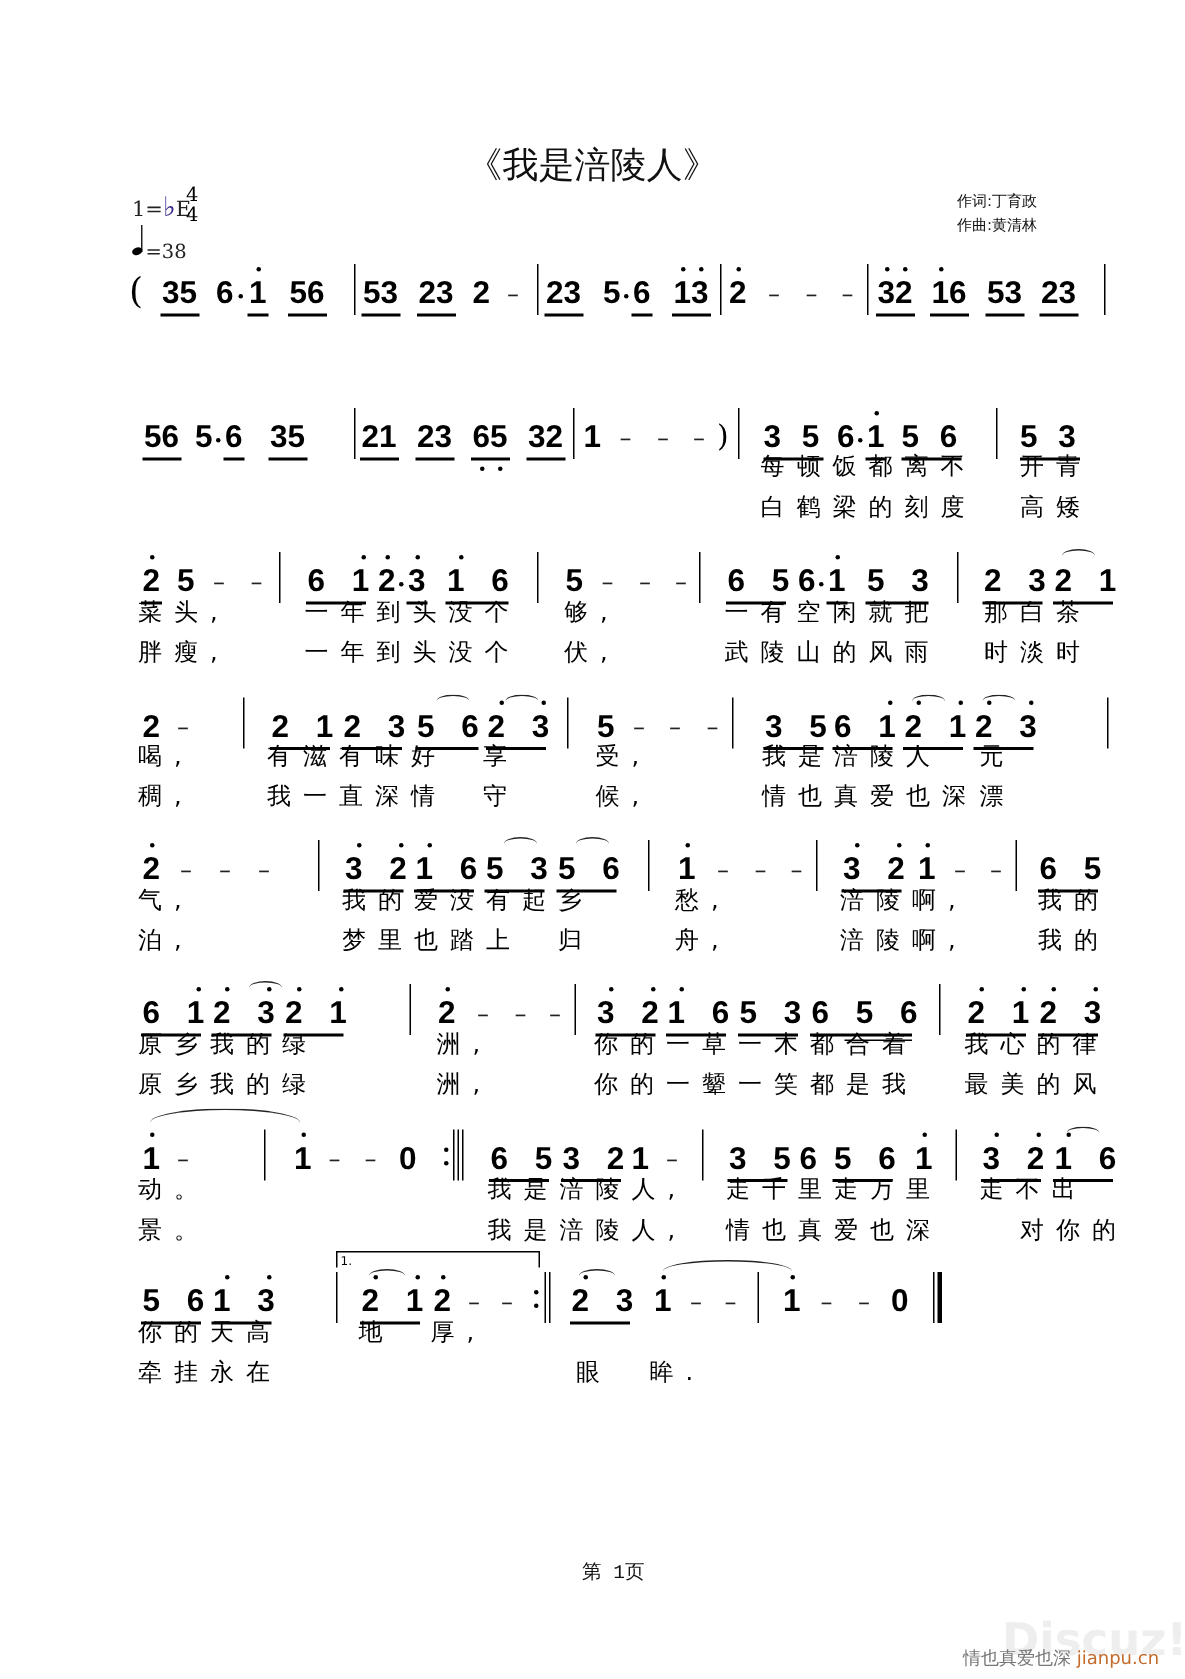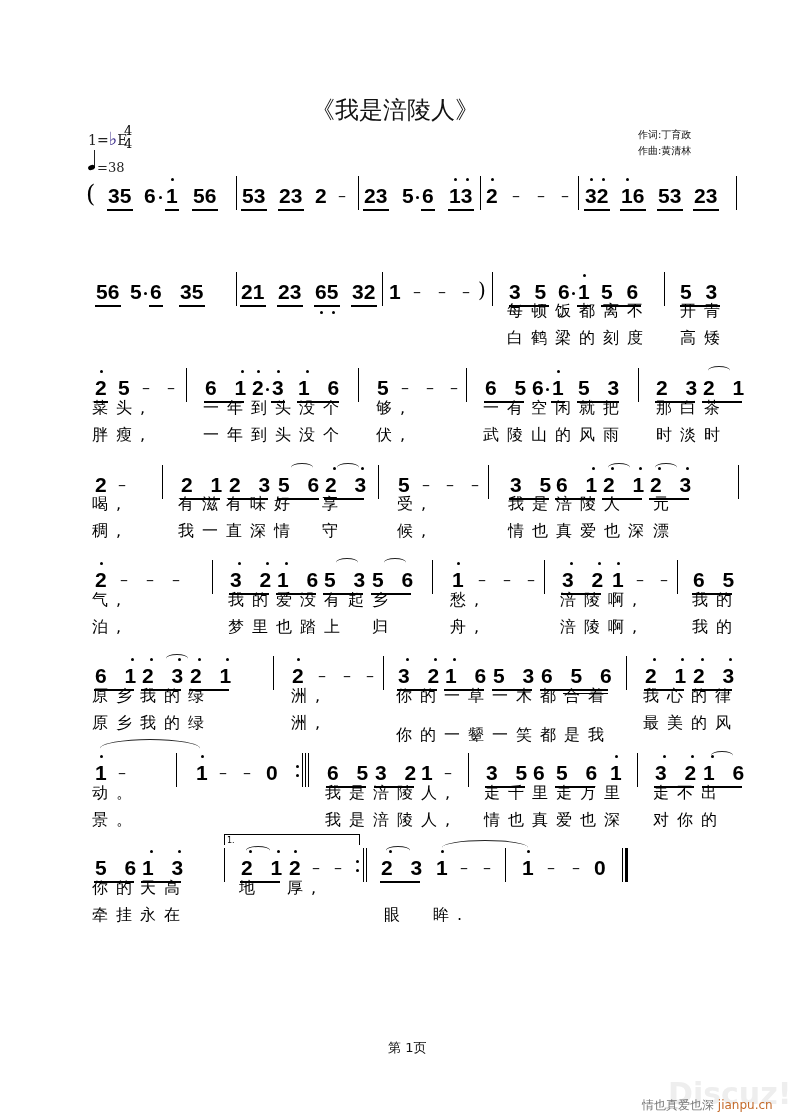--- a/index.html
+++ b/index.html
@@ -327,21 +327,21 @@
   <div class="ul" style="left:644px;top:33px;width:40px;"></div>
   <span class="n" style="left:693px;letter-spacing:6px;"><span class="dot-hi" style="left:20%"></span><span class="dot-hi" style="left:78%"></span><span>2 3</span></span>
   <div class="ul" style="left:692px;top:33px;width:40px;"></div>
 </div>
 <div class="lyr" style="left:92px;top:686px;">原乡我的绿</div>
 <div class="lyr" style="left:291px;top:686px;">洲,</div>
 <div class="lyr" style="left:396px;top:686px;">你的一草一木都合着</div>
 <div class="lyr" style="left:643px;top:686px;">我心的律</div>
 <div class="lyr" style="left:92px;top:713px;">原乡我的绿</div>
 <div class="lyr" style="left:291px;top:713px;">洲,</div>
-<div class="lyr" style="left:396px;top:713px;margin-top:12px;">你的一颦一笑都是我</div>
+<div class="lyr" style="left:396px;top:713px;">你的一颦一笑都是我</div>
 <div class="lyr" style="left:643px;top:713px;">最美的风</div>
 
 <div class="row" style="top:753px;">
   <div class="tie" style="left:100px;top:-14px;width:100px;height:18px;"></div>
   <span class="n" style="left:95px;"><span class="dot-hi"></span><span>1</span></span>
   <span class="dash" style="left:118px;">–</span>
   <div class="bar" style="left:176px;"></div>
 
   <span class="n" style="left:196px;"><span class="dot-hi"></span><span>1</span></span>
   <span class="dash" style="left:219px;">–</span>
@@ -377,21 +377,21 @@
   <span class="n" style="left:703px;letter-spacing:6px;"><span class="dot-hi" style="left:20%"></span><span>1 6</span></span>
   <div class="ul" style="left:702px;top:33px;width:40px;"></div>
 </div>
 <div class="lyr" style="left:92px;top:783px;">动。</div>
 <div class="lyr" style="left:325px;top:783px;">我是涪陵人,</div>
 <div class="lyr" style="left:484px;top:783px;">走千里走万里</div>
 <div class="lyr" style="left:653px;top:783px;">走不出</div>
 <div class="lyr" style="left:92px;top:810px;">景。</div>
 <div class="lyr" style="left:325px;top:810px;">我是涪陵人,</div>
 <div class="lyr" style="left:484px;top:810px;">情也真爱也深</div>
-<div class="lyr" style="left:653px;top:810px;">对你的</div>
+<div class="lyr" style="left:680px;top:810px;">对你的</div>
 
 <div class="volta" style="left:224px;top:834px;width:134px;"></div>
 <div class="volta-label" style="left:227px;top:836px;">1.</div>
 <div class="row" style="top:848px;">
   <span class="n" style="left:95px;letter-spacing:6px;">5 6</span>
   <div class="ul" style="left:94px;top:33px;width:40px;"></div>
   <span class="n" style="left:142px;letter-spacing:6px;"><span class="dot-hi" style="left:20%"></span><span class="dot-hi" style="left:78%"></span><span>1 3</span></span>
   <div class="ul" style="left:141px;top:33px;width:40px;"></div>
   <div class="bar" style="left:224px;"></div>
 
@@ -424,18 +424,18 @@
   <div class="bar" style="left:622px;"></div>
   <div class="bar thick" style="left:625px;"></div>
 </div>
 <div class="lyr" style="left:92px;top:878px;">你的天高</div>
 <div class="lyr" style="left:239px;top:878px;">地</div>
 <div class="lyr" style="left:287px;top:878px;">厚,</div>
 <div class="lyr" style="left:92px;top:905px;">牵挂永在</div>
 <div class="lyr" style="left:384px;top:905px;">眼</div>
 <div class="lyr" style="left:433px;top:905px;">眸.</div>
 
-<div class="abs footer" style="left:388px;top:1039px;">第 1页</div>
+<div class="abs footer" style="left:388px;top:1039px;font-family:Liberation Mono, monospace;">第 1页</div>
 <div class="abs wm-bg" style="left:668px;top:1076px;">Discuz!</div>
 <div class="abs watermark" style="left:642px;top:1097px;">
   <span>情也真爱也深</span>
   <span class="site">jianpu.cn</span>
 </div>
 
 </body></html>

